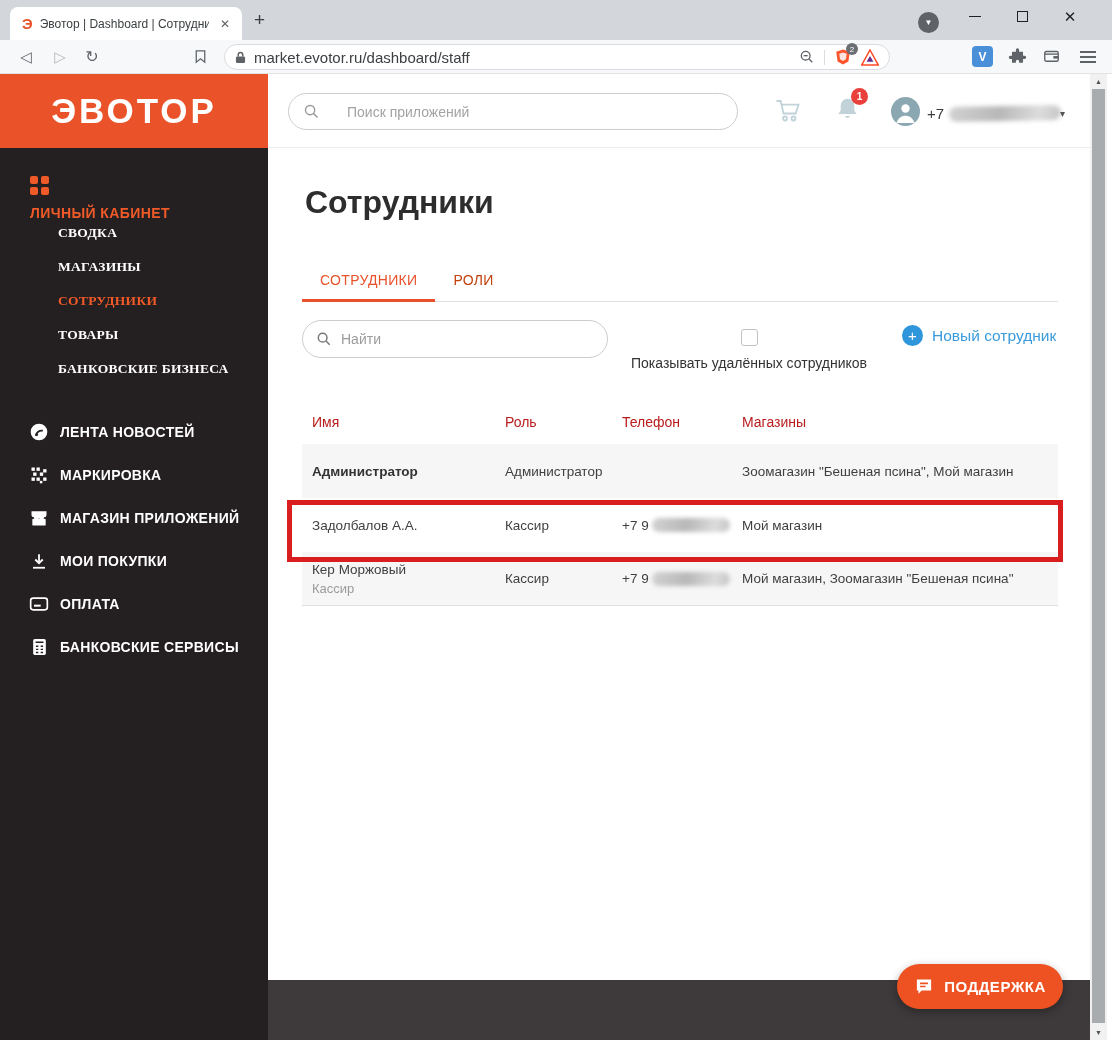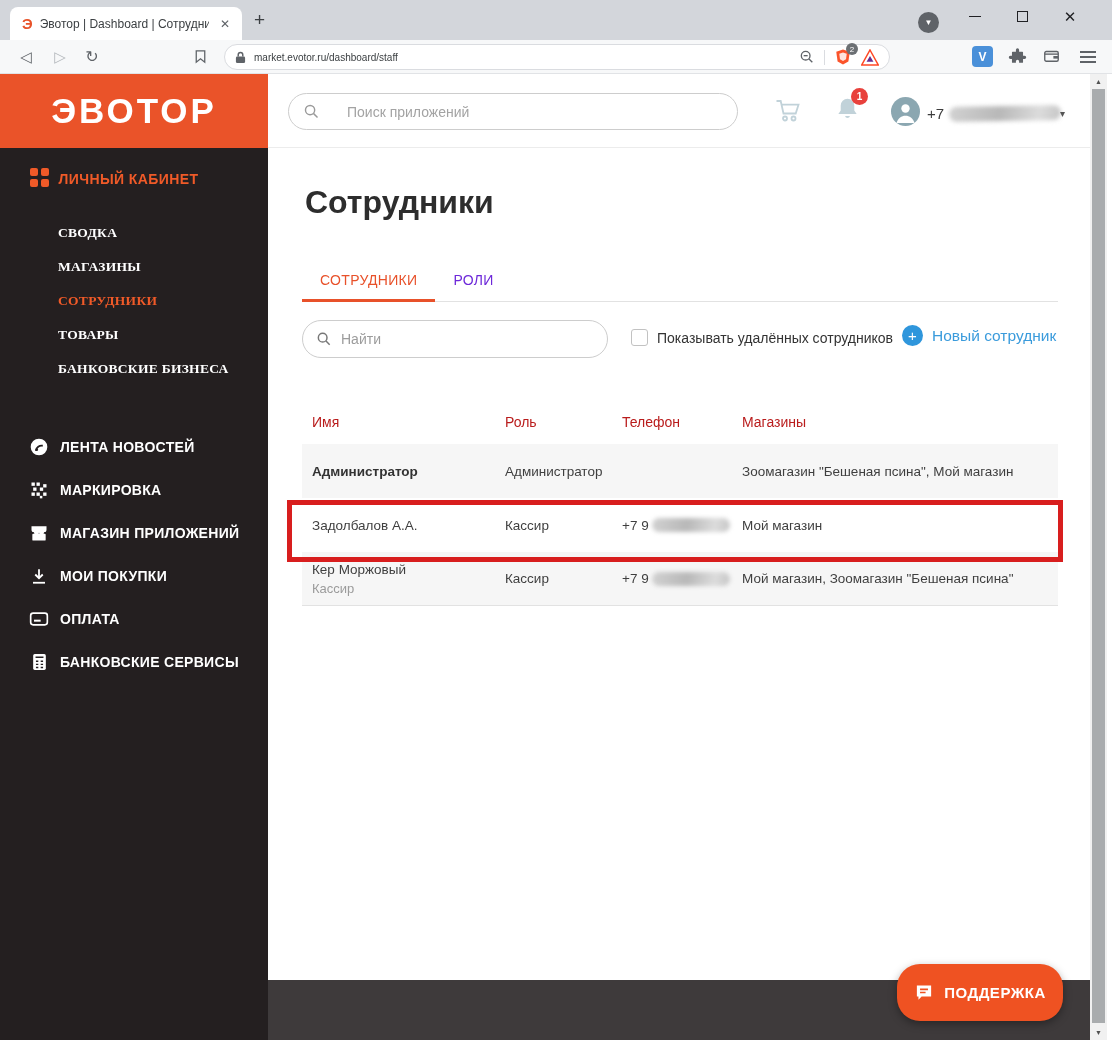--- a/index.html
+++ b/index.html
@@ -21,21 +21,21 @@
   .win-min { left:952px; } .win-min i { display:block; width:12px; border-top:1.5px solid #202124; }
   .win-max { left:999px; } .win-max i { display:block; width:11px; height:11px; border:1.5px solid #202124; }
   .win-close { left:1047px; font-size:15px; }
 
   .toolbar { position:absolute; left:0; top:40px; width:1112px; height:34px; background:#f7f8f9; border-bottom:1px solid #e1e3e6; }
   .navbtn { position:absolute; top:40px; height:33px; width:32px; display:flex; align-items:center; justify-content:center; font-size:15px; color:#5f6368; }
   .nav-back { left:10px; } .nav-fwd { left:44px; color:#b4b8bc; } .nav-reload { left:76px; font-size:16px; }
   .bookmark-btn { left:184px; position:absolute; top:40px; height:33px; width:32px; display:flex; align-items:center; justify-content:center; }
   .urlbar { position:absolute; left:224px; top:44px; width:666px; height:26px; background:#fff; border:1px solid #dadce0;
             border-radius:13px; display:flex; align-items:center; padding:0 10px; gap:8px; }
-  .url-text { flex:1; font-size:10px; color:#3c4043; white-space:nowrap; overflow:hidden; }
+  .url-text { flex:1; font-size:15px; color:#3c4043; white-space:nowrap; overflow:hidden; }
   .url-right { display:flex; align-items:center; gap:9px; }
   .url-divider { width:1px; height:15px; background:#dadce0; }
   .shield-wrap { position:relative; width:18px; height:18px; }
   .shield-badge { position:absolute; right:-6px; top:-5px; width:12px; height:12px; border-radius:50%;
                   background:#6b6f73; color:#fff; font-size:8px; display:flex; align-items:center; justify-content:center; }
   .ext-v { position:absolute; left:972px; top:46px; width:21px; height:21px; border-radius:4px; background:#4a90d9;
            color:#fff; font-size:12px; font-weight:bold; display:flex; align-items:center; justify-content:center; }
   .ext-puzzle { position:absolute; left:1008px; top:47px; }
   .ext-wallet { position:absolute; left:1042px; top:47px; }
   .menu-btn { position:absolute; left:1080px; top:48px; width:16px; }
@@ -56,44 +56,44 @@
                 color:#fff; font-size:10px; font-weight:bold; display:flex; align-items:center; justify-content:center; }
   .hdr-avatar { position:absolute; left:623px; top:23px; }
   .hdr-phone { position:absolute; left:659px; top:31px; font-size:15px; color:#3c3c3c; display:flex; align-items:center; }
   .redact { display:inline-block; height:15px; border-radius:8px;
             background:linear-gradient(100deg,#d2d2d2,#b8b8b8 45%,#dcdcdc 80%,#c5c5c5); filter:blur(2px); }
   .redact-hdr { width:112px; margin-left:5px; transform:rotate(-1deg); }
   .hdr-caret { position:absolute; left:792px; top:34px; font-size:10px; color:#555; }
 
   
   .sidebar { position:absolute; left:0; top:148px; width:268px; height:892px; background:#241f20; }
-  .s-section { position:absolute; left:30px; top:20px; display:flex; align-items:flex-end; gap:10px; }
+  .s-section { position:absolute; left:30px; top:28px; display:flex; align-items:flex-start; gap:10px;flex-direction:column; }
   .grid-icon { display:grid; grid-template-columns:8px 8px; grid-template-rows:8px 8px; gap:2.5px; }
   .grid-icon b { background:#f05a28; border-radius:2px; }
   .s-section-label { color:#f05a28; font-weight:bold; font-size:14px; letter-spacing:.4px; }
   .s-sublist { position:absolute; left:58px; top:68px;font-family:Liberation Serif, serif; }
   .s-sub { height:34px; display:flex; align-items:center; }
   .s-sub span { color:#fff; font-weight:bold; font-size:13.5px; letter-spacing:.3px; }
   .s-sub.active span { color:#f05a28; }
-  .s-list { position:absolute; left:28px; top:277px; }
+  .s-list { position:absolute; left:28px; top:262px; }
   .s-item { height:43px; display:flex; align-items:center; gap:10px; }
   .s-item .s-ico { width:22px; display:flex; justify-content:center; }
   .s-item span { color:#fff; font-weight:bold; font-size:14px; letter-spacing:.3px; }
 
   
   .main-area { position:absolute; left:268px; top:148px; width:822px; height:832px; background:#fff; }
   .page-title { position:absolute; left:37px; top:36px; font-size:32px; font-weight:bold; color:#2d2d2d; }
   .tabs { position:absolute; left:34px; top:116px; width:756px; border-bottom:1px solid #e2e2e2; display:flex; }
-  .tabs .tabitem { padding:8px 18px 13px; font-size:14px; color:#6d28d9; letter-spacing:.3px; }
+  .tabs .tabitem { padding:8px 18px 13px; font-size:14px; color:#c2410c; letter-spacing:.3px; }
   .tabs .tabitem.active { color:#e8512a; border-bottom:3px solid #e8512a; margin-bottom:-1px; padding-bottom:11px; }
   .find-box { position:absolute; left:34px; top:172px; width:306px; height:38px; border:1px solid #cdcdcd; border-radius:19px;
               display:flex; align-items:center; padding:12px 13px; gap:9px; background:#fff; }
   .find-box input { border:none; outline:none; flex:1; font-size:14px; color:#444; font-family:"Liberation Sans", sans-serif; }
   .find-box input::placeholder { color:#9c9c9c; }
-  .cb-row { position:absolute; left:363px; top:181px; display:flex; align-items:center; gap:9px; }
+  .cb-row { position:absolute; left:363px; top:181px; display:flex; align-items:center; gap:9px;flex-direction:column; }
   .checkbox { width:17px; height:17px; border:1.5px solid #c2c2c2; border-radius:3px; background:#fff; }
   .cb-label { font-size:14px; color:#333; }
   .new-btn { position:absolute; left:634px; top:177px; display:flex; align-items:center; gap:9px; }
   .plus-circle { width:21px; height:21px; border-radius:50%; background:#2f96dc; color:#fff; font-size:15px;
                  display:flex; align-items:center; justify-content:center; line-height:1; padding-bottom:1px; }
   .new-label { color:#3a9bdc; font-size:15.5px; }
 
   .table { position:absolute; left:34px; top:252px; width:756px; }
   .t-grid { display:grid; grid-template-columns:193px 117px 120px 1fr; padding:0 10px; align-items:center; }
   .t-head { height:44px; }
@@ -102,21 +102,21 @@
   .t-row.alt { background:#f6f6f6; }
   .t-row .name-b { font-weight:bold; color:#333; }
   .t-sub { color:#9b9b9b; font-size:13px; margin-top:4px; }
   .t-bottom { border-bottom:1px solid #e2e2e2; }
   .phone-cell { display:flex; align-items:center; }
   .redact-cell { width:78px; height:14px; margin-left:3px; }
   .highlight-box { position:absolute; left:19px; top:352px; width:776px; height:62px; border:5px solid #d81e1e; z-index:6; pointer-events:none; }
 
   
   .footer { position:absolute; left:268px; top:980px; width:822px; height:60px; background:#3e3a3b; }
-  .support-btn { position:absolute; left:897px; top:964px; width:166px; height:57px; border-radius:23px; background:#ef5222;
+  .support-btn { position:absolute; left:897px; top:964px; width:166px; height:45px; border-radius:23px; background:#ef5222;
                  display:flex; align-items:center; justify-content:center; gap:10px; box-shadow:0 3px 8px rgba(0,0,0,.35); z-index:9; }
   .support-label { color:#fff; font-weight:bold; font-size:15px; letter-spacing:.5px; }
   .scrollbar { position:absolute; left:1090px; top:74px; width:17px; height:966px; background:#f1f1f1; }
   .sb-arrow { position:absolute; left:0; width:17px; height:15px; display:flex; align-items:center; justify-content:center;
               font-size:7px; color:#505050; }
   .sb-up { top:0; } .sb-down { bottom:0; }
   .sb-thumb { position:absolute; left:2px; top:15px; width:13px; height:934px; background:#a9acae; }
 </style>
 </head>
 <body>

